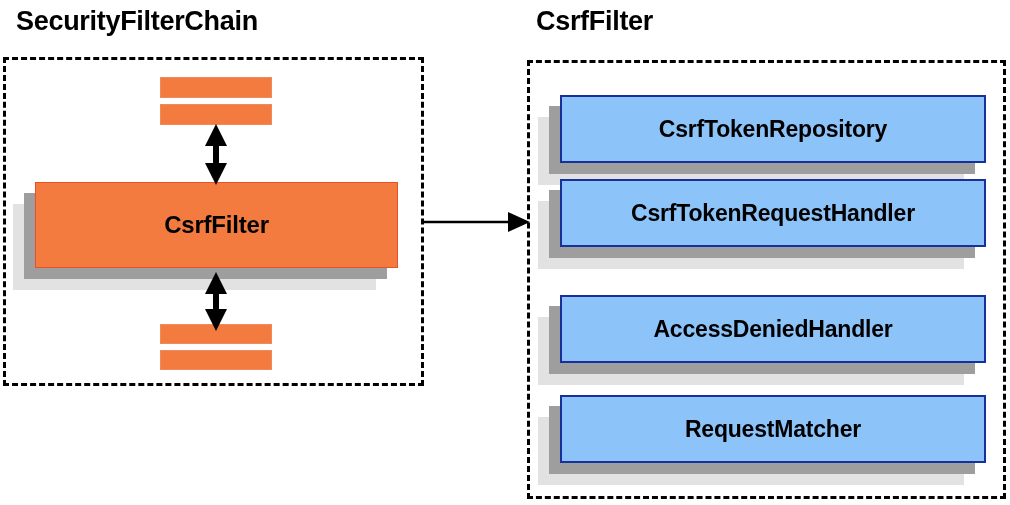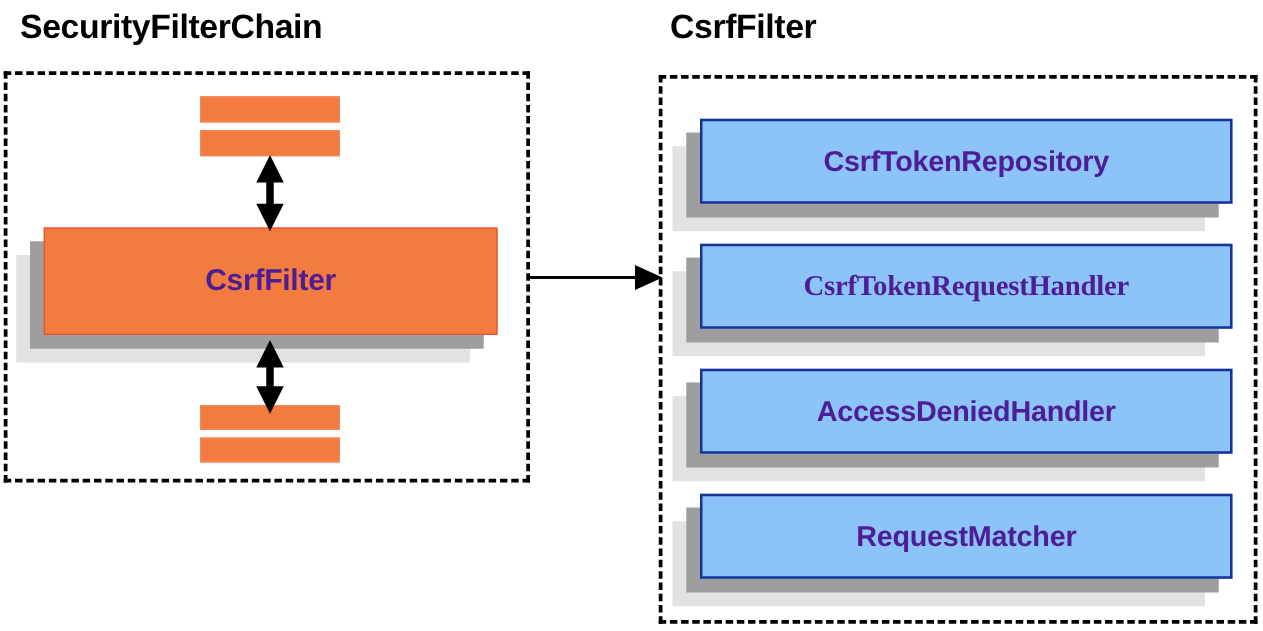--- a/index.html
+++ b/index.html
@@ -64,21 +64,21 @@
     position: absolute;
     left: 0; top: 0;
     width: 100%;
     height: 100%;
     box-sizing: border-box;
     display: flex;
     align-items: center;
     justify-content: center;
     font-size: 23px;
     font-weight: bold;
-    color: #4c1d95;
+    color: #000000;
     letter-spacing: -0.2px;
     white-space: nowrap;
   }
   .stack.blue .face {
     background: #8cc3f9;
     border: 2px solid #17309b;
   }
   .stack.orange .face {
     background: #f47b3f;
     border: 1px solid #e8502c;
@@ -116,21 +116,21 @@
     pointer-events: none;
   }
 
   
   .blue-row {
     left: 560px;
     width: 426px;
     height: 68px;
   }
   #row-0 { top: 95px; }
-  #row-1 { top: 195px; font-family: Liberation Serif, serif; }
+  #row-1 { top: 179px; }
   #row-2 { top: 295px; }
   #row-3 { top: 395px; }
 </style>
 </head>
 <body>
 
 <div id="canvas">
 
   <div class="panel-title" id="title-left">SecurityFilterChain</div>
 

